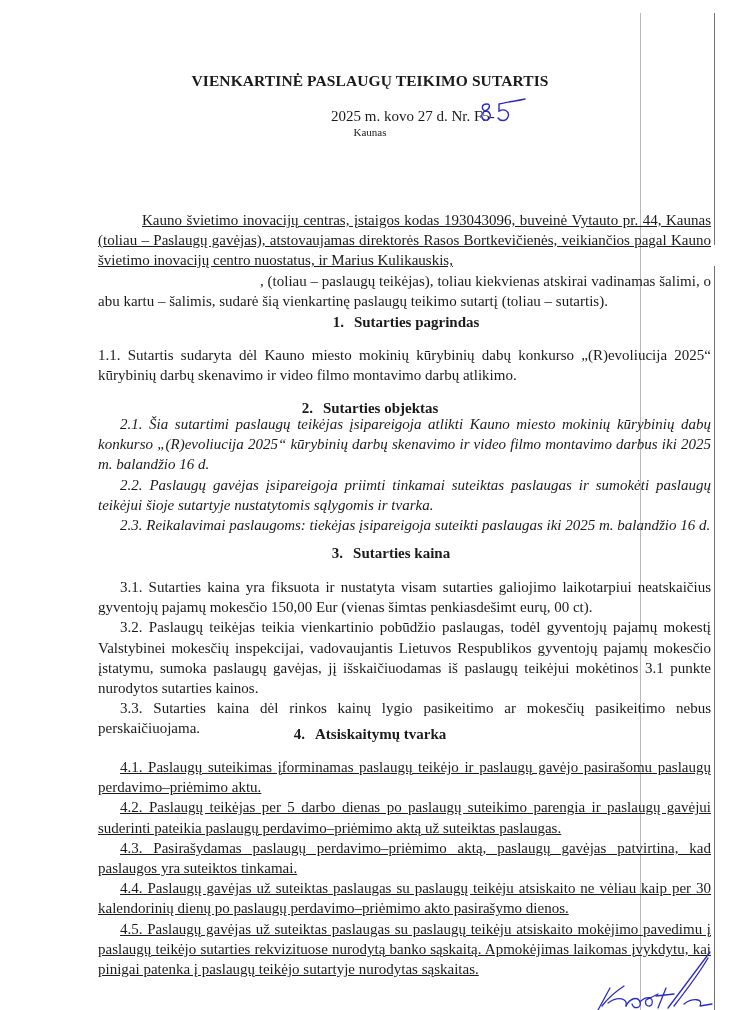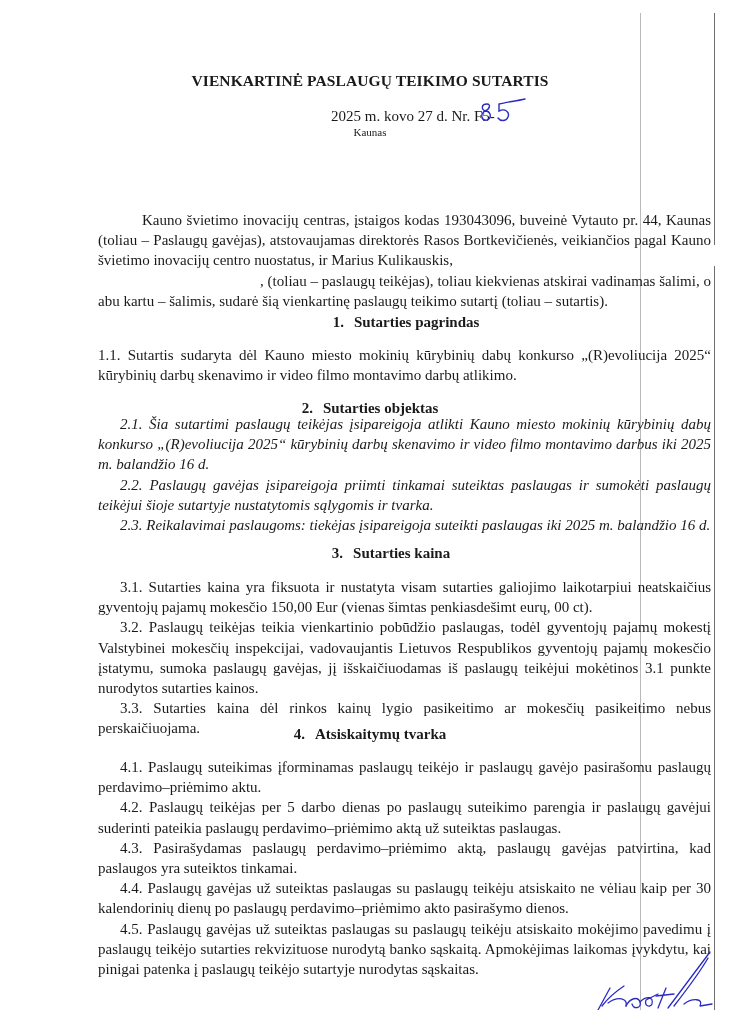--- a/index.html
+++ b/index.html
@@ -21,21 +21,21 @@
   }
   .handnum {
     position: absolute; top: 98px; left: 477px; width: 60px; height: 30px;
   }
   .city {
     position: absolute; top: 126px; left: 0; width: 740px; text-align: center; font-size: 11px;
   }
 
   .block { position: absolute; left: 98px; width: 613px; font-size: 15px; line-height: 20.2px; text-align: justify; }
   .block p { margin: 0; }
-  .ind { text-indent: 44px; }
+  .ind { text-indent: 44px; text-decoration: underline; }
   .ind2 { text-indent: 22px; }
   .heading {
     position: absolute; left: 0; width: 740px; text-align: center; font-weight: bold; font-size: 15px;
   }
   .heading .num { margin-right: 10px; }
 
   .sig { position: absolute; left: 588px; top: 948px; width: 140px; height: 62px; }
 </style>
 </head>
 <body>
@@ -81,21 +81,21 @@
 </div>
 <div class="block" style="top:577px;">
   <p class="ind2">3.1. Sutarties kaina yra fiksuota ir nustatyta visam sutarties galiojimo laikotarpiui neatskaičius gyventojų pajamų mokesčio 150,00 Eur (vienas šimtas penkiasdešimt eurų, 00 ct).</p>
   <p class="ind2">3.2. Paslaugų teikėjas teikia vienkartinio pobūdžio paslaugas, todėl gyventojų pajamų mokestį Valstybinei mokesčių inspekcijai, vadovaujantis Lietuvos Respublikos gyventojų pajamų mokesčio įstatymu, sumoka paslaugų gavėjas, jį išskaičiuodamas iš paslaugų teikėjui mokėtinos 3.1 punkte nurodytos sutarties kainos.</p>
   <p class="ind2">3.3. Sutarties kaina dėl rinkos kainų lygio pasikeitimo ar mokesčių pasikeitimo nebus perskaičiuojama.</p>
 </div>
 
 <div class="heading" style="top:726px;">
   <span class="num">4.</span><span>Atsiskaitymų tvarka</span>
 </div>
-<div class="block" style="top:757px;">
+<div class="block" style="top:757px;text-decoration:underline;">
   <p class="ind2">4.1. Paslaugų suteikimas įforminamas paslaugų teikėjo ir paslaugų gavėjo pasirašomu paslaugų perdavimo–priėmimo aktu.</p>
   <p class="ind2">4.2. Paslaugų teikėjas per 5 darbo dienas po paslaugų suteikimo parengia ir paslaugų gavėjui suderinti pateikia paslaugų perdavimo–priėmimo aktą už suteiktas paslaugas.</p>
   <p class="ind2">4.3. Pasirašydamas paslaugų perdavimo–priėmimo aktą, paslaugų gavėjas patvirtina, kad paslaugos yra suteiktos tinkamai.</p>
   <p class="ind2">4.4. Paslaugų gavėjas už suteiktas paslaugas su paslaugų teikėju atsiskaito ne vėliau kaip per 30 kalendorinių dienų po paslaugų perdavimo–priėmimo akto pasirašymo dienos.</p>
   <p class="ind2">4.5. Paslaugų gavėjas už suteiktas paslaugas su paslaugų teikėju atsiskaito mokėjimo pavedimu į paslaugų teikėjo sutarties rekvizituose nurodytą banko sąskaitą. Apmokėjimas laikomas įvykdytu, kai pinigai patenka į paslaugų teikėjo sutartyje nurodytas sąskaitas.</p>
 </div>
 
 <svg class="sig" viewBox="0 0 140 62">
   <g fill="none" stroke="#2b2bc4" stroke-width="1.3" stroke-linecap="round" stroke-linejoin="round">
     <path d="M10 62 L22 40 M14 58 C20 50 30 42 36 38 M20 55 C30 48 40 50 38 58"></path>

